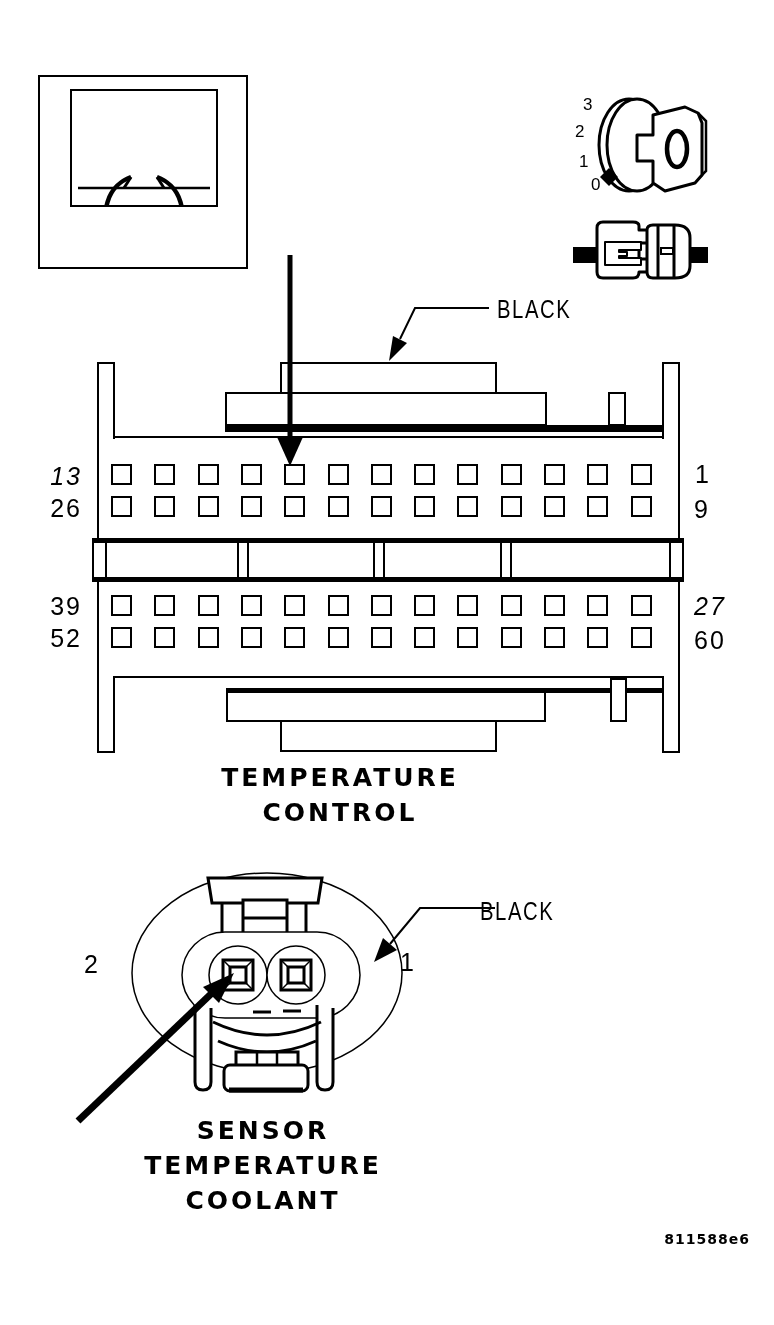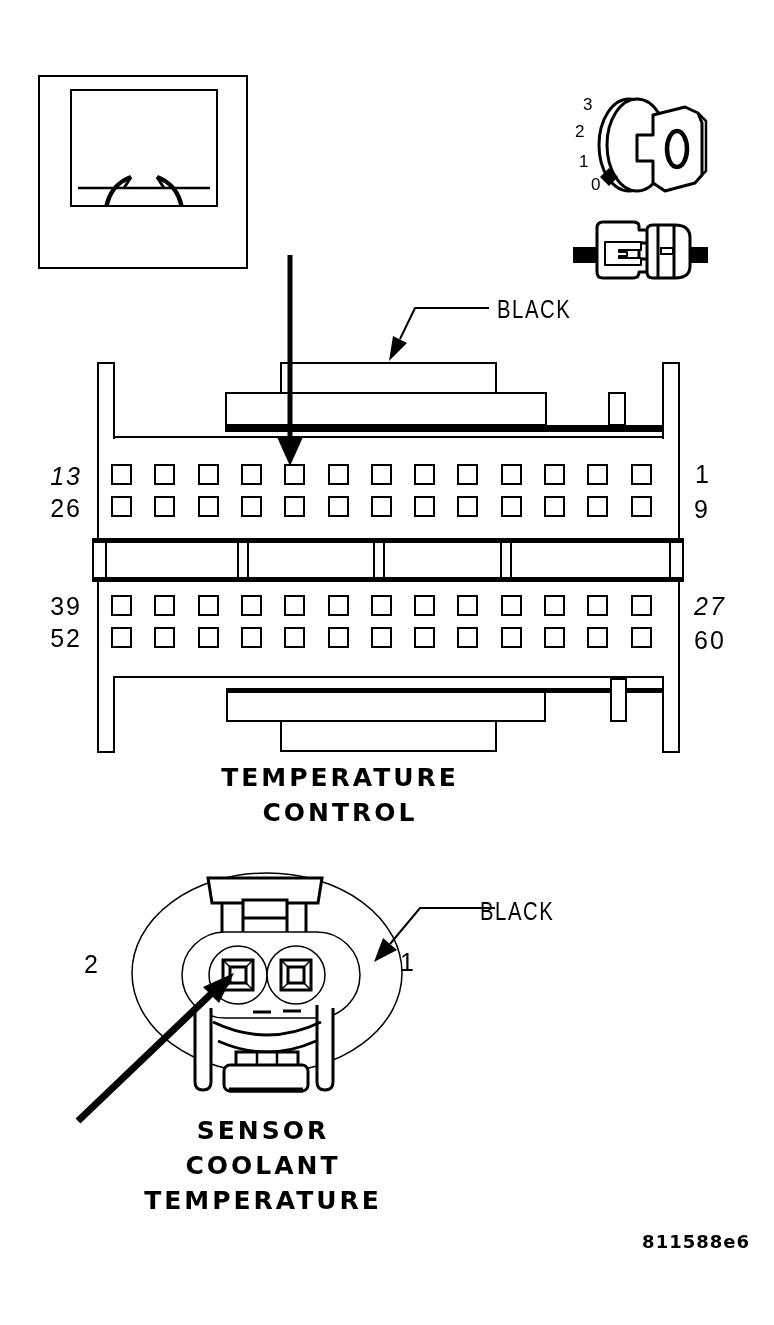--- a/index.html
+++ b/index.html
@@ -8,21 +8,21 @@
   .abs{position:absolute;box-sizing:border-box;}
   .outline{border:2px solid #000;background:#fff;}
   .bar{background:#000;}
   .pin{position:absolute;box-sizing:border-box;width:21px;height:21px;border:2px solid #000;background:#fff;}
   .numlabel{position:absolute;font-size:25px;letter-spacing:2px;white-space:nowrap;}
   .right-align{text-align:right;}
   .wirelabel{position:absolute;font-size:26px;letter-spacing:2px;transform:scaleX(0.78);transform-origin:left top;white-space:nowrap;}
   .title{position:absolute;font-family:"DejaVu Sans",sans-serif;font-weight:bold;font-size:25px;
          letter-spacing:3px;line-height:35px;text-align:center;white-space:nowrap;}
   .band-line{position:absolute;top:0;bottom:0;width:2px;background:#000;}
-  #figid{position:absolute;font-family:"DejaVu Sans",sans-serif;font-weight:bold;font-size:18px;letter-spacing:1px;}
+  #figid{position:absolute;font-family:"DejaVu Sans",sans-serif;font-weight:bold;font-size:14px;letter-spacing:1px;}
   svg{display:block;}
   svg text{font-family:"Liberation Sans",sans-serif;}
 </style>
 </head>
 <body>
 
 <div id="stage">
 
   <div class="abs outline" style="left:38px;top:75px;width:210px;height:194px;"></div>
   <div class="abs outline" style="left:70px;top:89px;width:148px;height:118px;">
@@ -213,22 +213,22 @@
     <line x1="104" y1="232" x2="178" y2="232" stroke="#000" stroke-width="5"></line>
   </svg>
 
   <div class="numlabel" style="left:84px;top:950px;">2</div>
   <div class="numlabel" style="left:400px;top:948px;">1</div>
 
   <div class="wirelabel" style="left:480px;top:896px;">BLACK</div>
 
   <div class="title" style="left:118px;top:1113px;width:290px;">
     <div>SENSOR</div>
+    <div>TEMPERATURE</div>
     <div>COOLANT</div>
-    <div>TEMPERATURE</div>
   </div>
 
   <div id="figid" style="left:640px;top:1231px;width:110px;text-align:right;">811588e6</div>
 
   <svg class="abs" style="left:0;top:0;pointer-events:none;" width="774" height="1325" viewBox="0 0 774 1325">
 
     <g>
       <line x1="290" y1="255" x2="290" y2="440" stroke="#000" stroke-width="5"></line>
       <polygon points="290,466 277,437 303,437" fill="#000"></polygon>
     </g>

